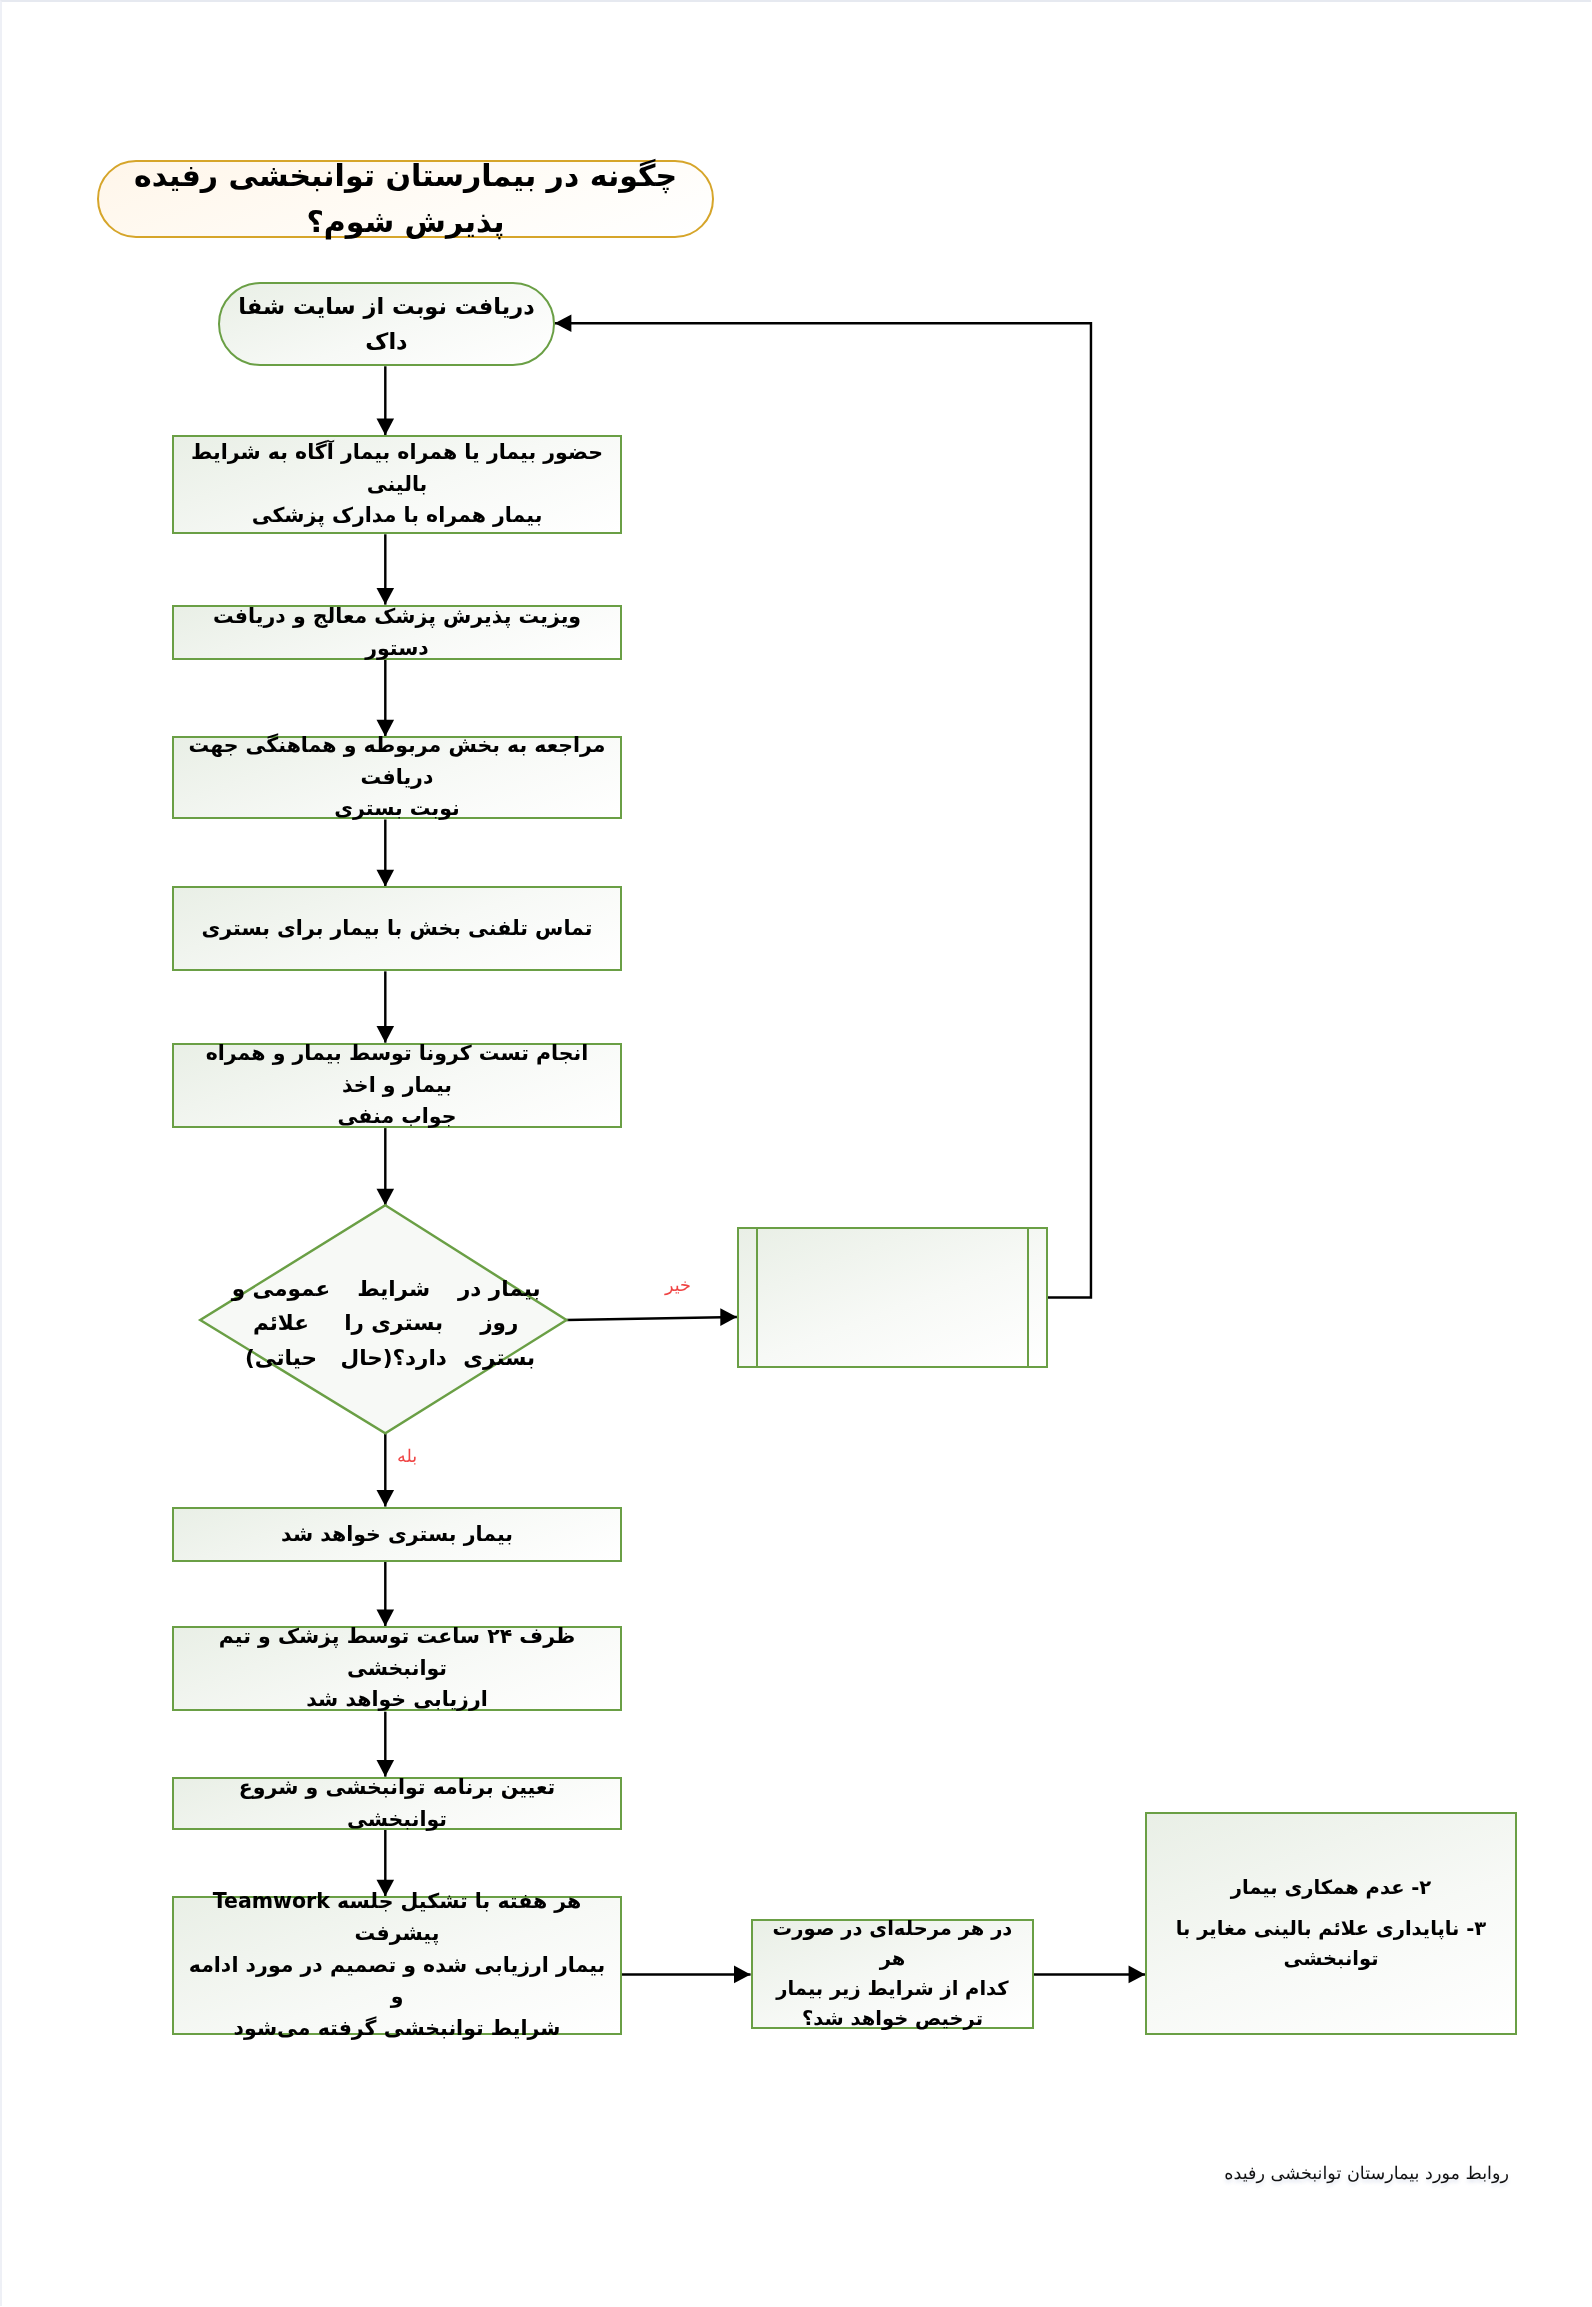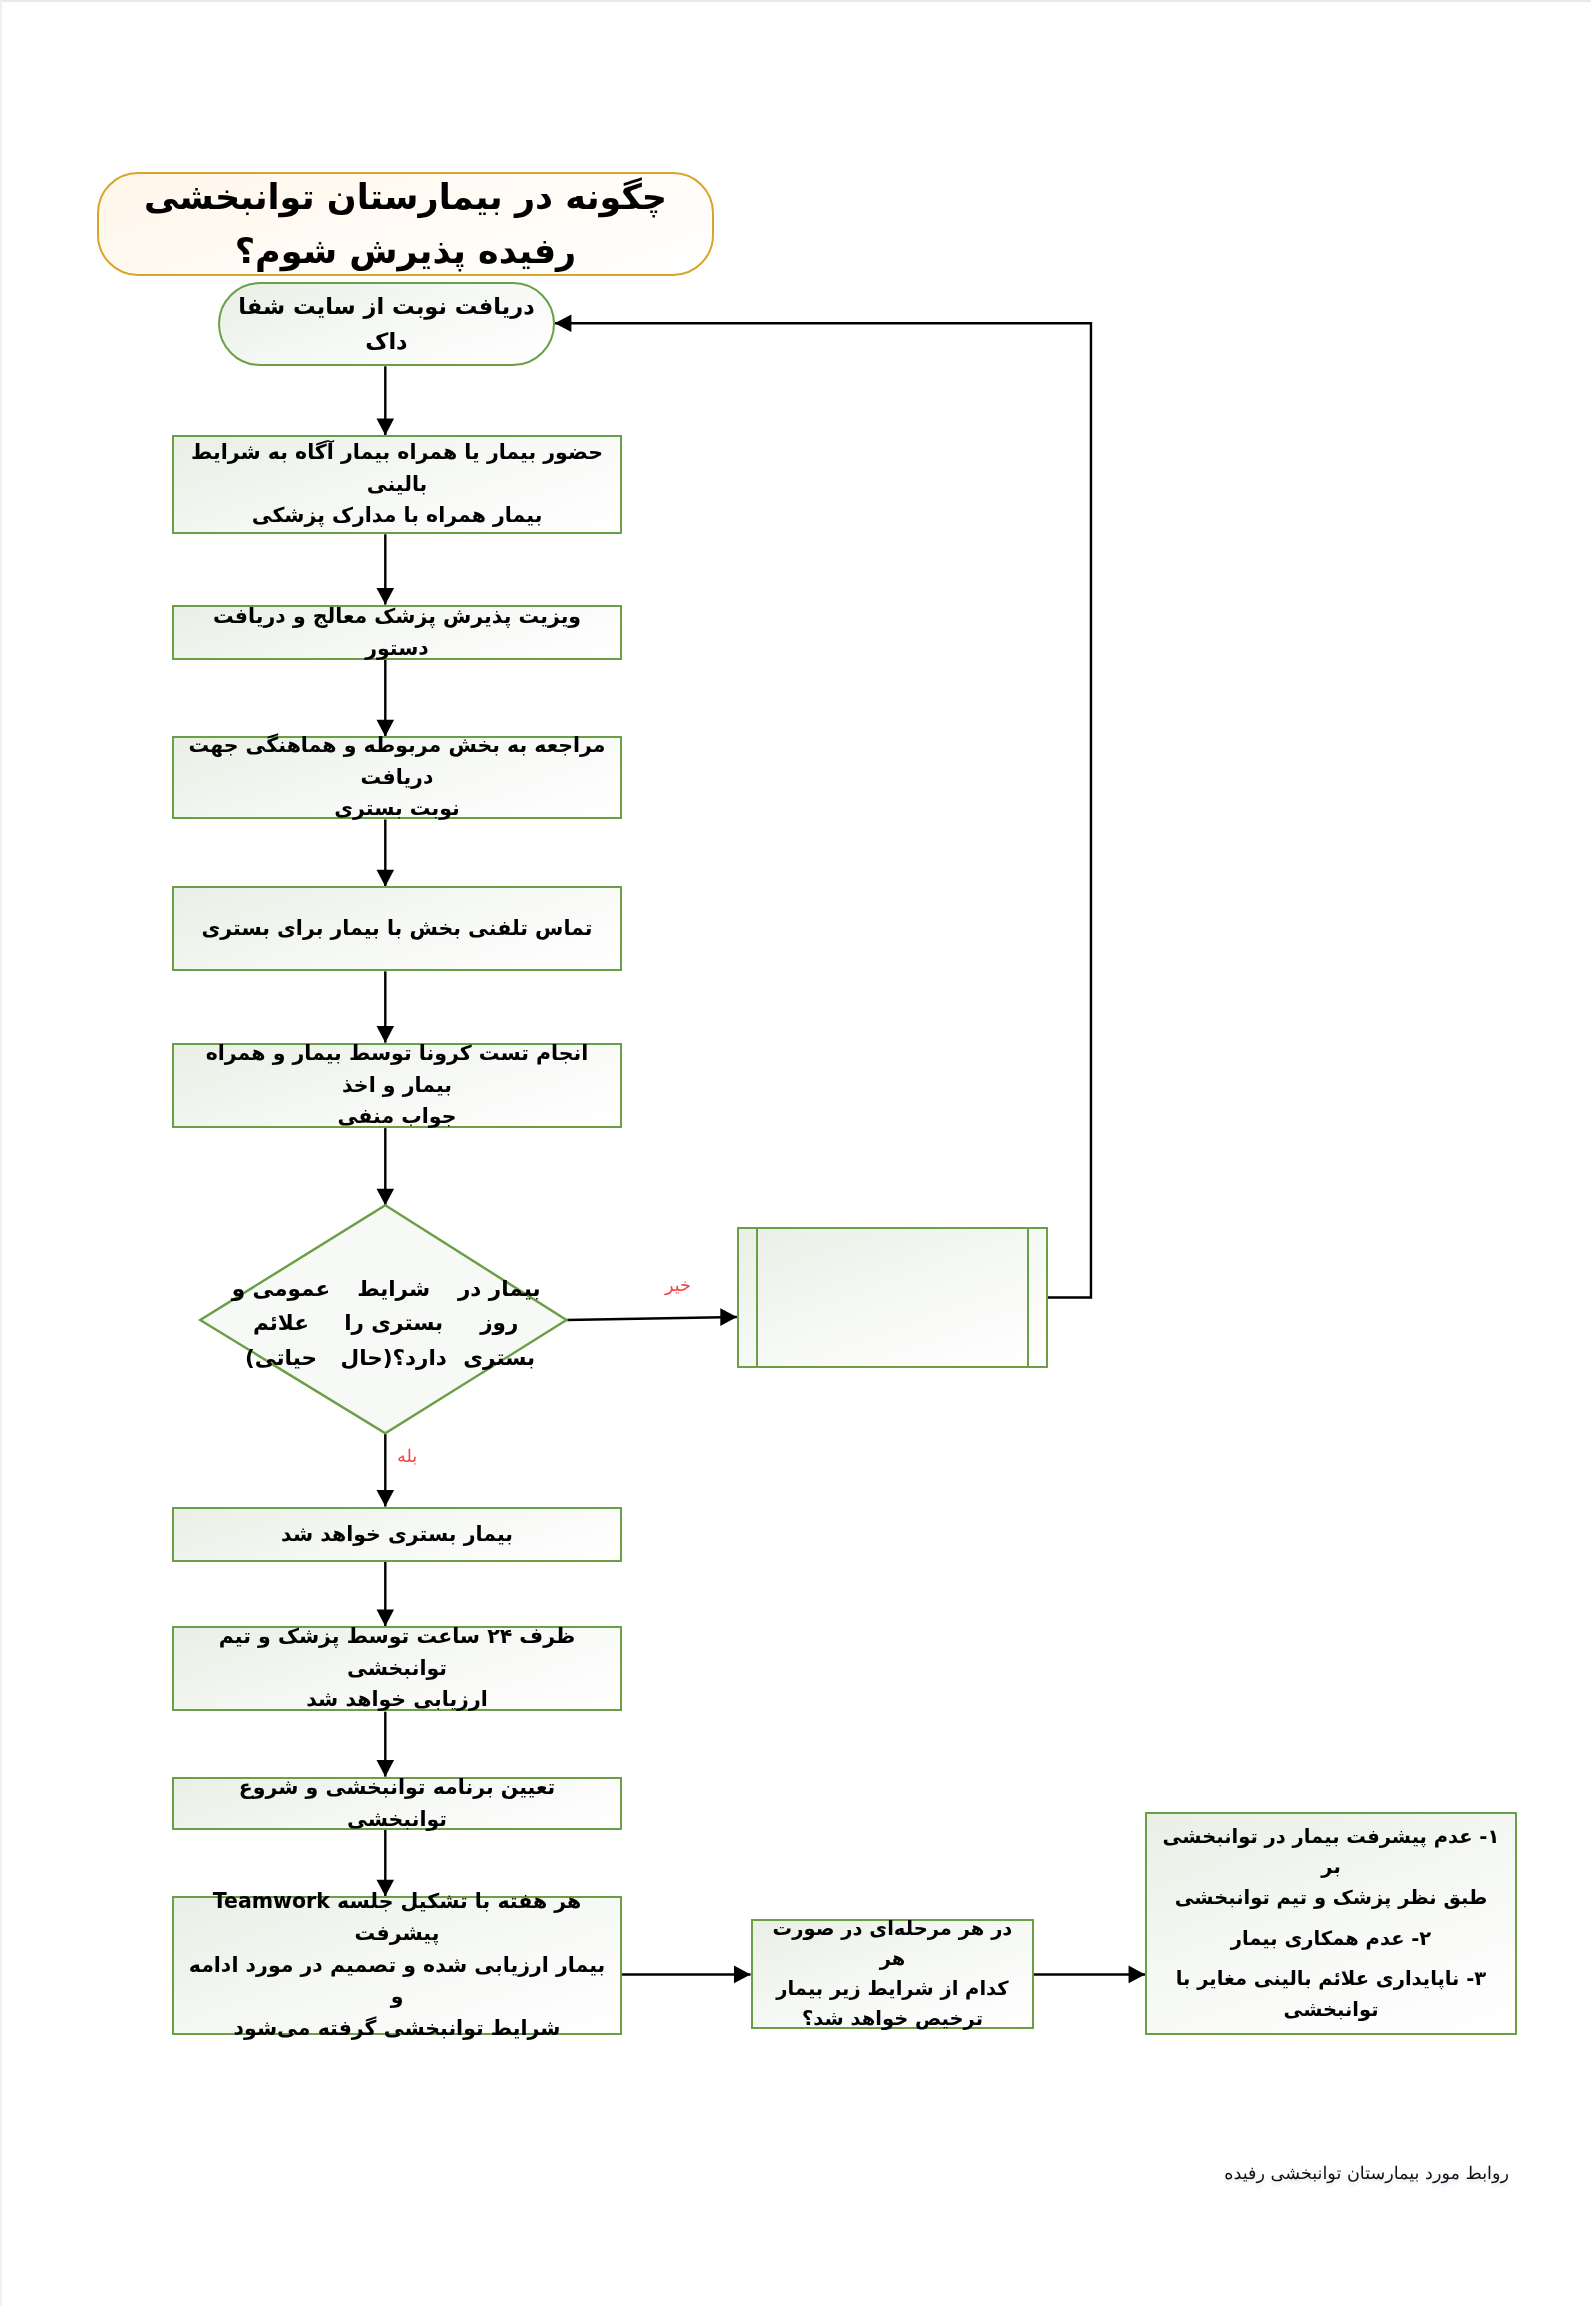--- a/index.html
+++ b/index.html
@@ -19,25 +19,24 @@
     display: flex; align-items: center; justify-content: center;
     text-align: center; direction: rtl;
     font-family: "DejaVu Sans", sans-serif; font-weight: bold; color: #000;
     background: linear-gradient(160deg, #e9efe6 0%, #f7f9f6 55%, #ffffff 100%);
     border: 2.4px solid #6a9f45;
     line-height: 1.55;
     white-space: pre-line;
   }
   .node span { display: block; padding: 0 11.7px; }
   .title-pill {
-    left: 97px; top: 160px; width: 617px; height: 104px;
+    left: 97px; top: 160px; width: 617px; height: 78px;
     border: 2.4px solid #d6a52a; border-radius: 41px;
     background: linear-gradient(160deg, #fff6ea 0%, #fffcf7 60%, #ffffff 100%);
-    font-size: 35px;
-    margin-top: 12px;
+    font-size: 30px;
   }
   .start-pill {
     left: 218px; top: 282px; width: 337px; height: 84px;
     border-radius: 42px; font-size: 22.5px;
   }
   .box { left: 160px; width: 450px; font-size: 20.5px; margin-left: 12px; }
   .b1 { top: 435px; height: 99px; }
   .b2 { top: 605px; height: 55px; }
   .b3 { top: 736px; height: 83px; }
   .b4 { top: 886px; height: 85px; }
@@ -209,21 +208,19 @@
 شرایط توانبخشی گرفته می‌شود</span>
 </div>
 
 <div class="node discharge-box">
   <span>در هر مرحله‌ای در صورت هر
 کدام از شرایط زیر بیمار
 ترخیص خواهد شد؟</span>
 </div>
 
 <div class="node criteria-box">
-  <span>۱- عدم پیشرفت بیمار در توانبخشی بر
-طبق نظر پزشک و تیم توانبخشی</span>
   <span>۲- عدم همکاری بیمار</span>
   <span>۳- ناپایداری علائم بالینی مغایر با
 توانبخشی</span>
 </div>
 
 <div class="footer">روابط مورد بیمارستان توانبخشی رفیده</div>
 
 
 </body></html>

